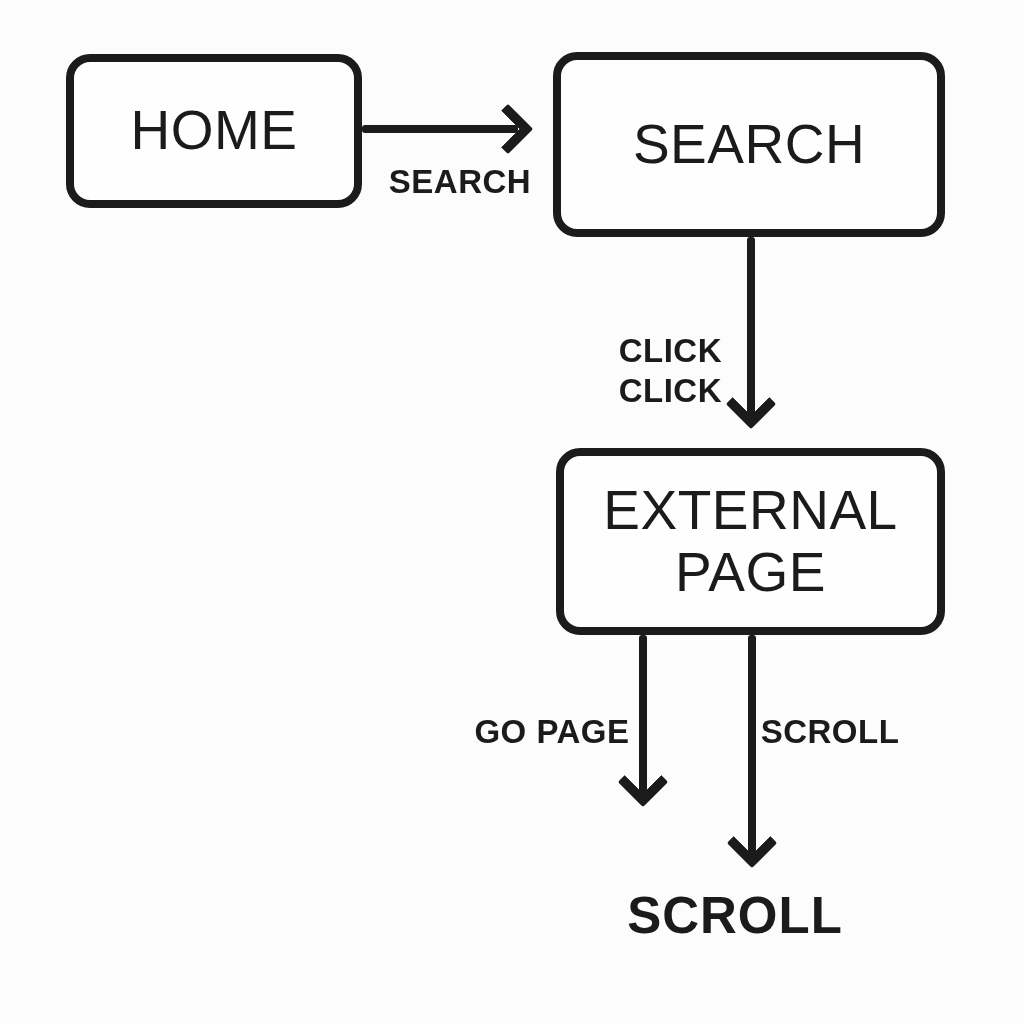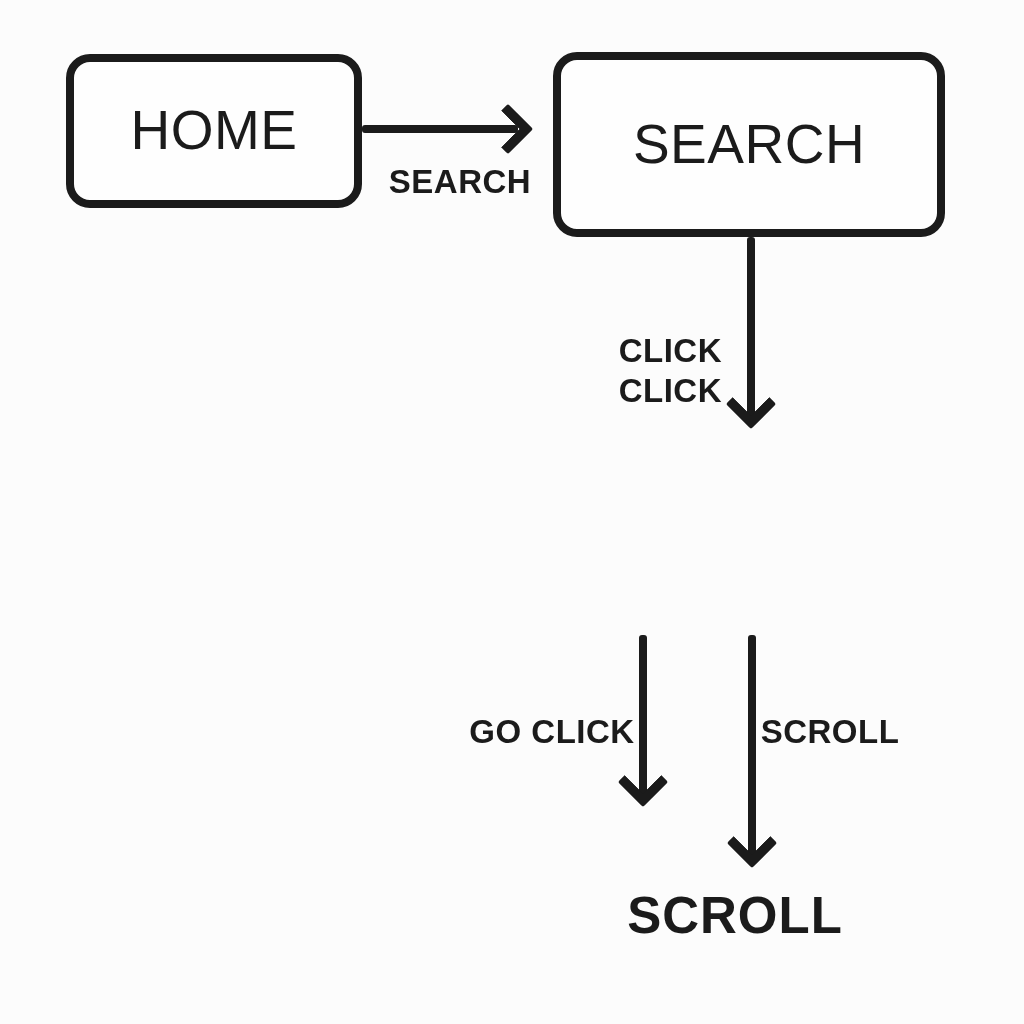--- a/index.html
+++ b/index.html
@@ -102,38 +102,42 @@
 <div class="canvas">
 
   <div class="node node-home">
     <span>HOME</span>
   </div>
 
   <div class="node node-search-results">
     <span>SEARCH</span>
   </div>
 
+  <div class="node node-external-page">
+    <span>EXTERNAL</span>
+    <span>PAGE</span>
+  </div>
 
   <div class="shaft shaft-search"></div>
   <div class="chev right chev-search"></div>
   <div class="edge-label label-search">
     <span class="lbl-line">SEARCH</span>
   </div>
 
   <div class="shaft shaft-click-result"></div>
   <div class="chev down chev-click-result"></div>
   <div class="edge-label label-click-result">
     <span class="lbl-line">CLICK</span>
     <span class="lbl-line">CLICK</span>
   </div>
 
   <div class="shaft shaft-go-back"></div>
   <div class="chev down chev-go-back"></div>
   <div class="edge-label label-go-back">
-    <span class="lbl-line">GO CLICK</span>
+    <span class="lbl-line">GO PAGE</span>
   </div>
 
   <div class="shaft shaft-scroll"></div>
   <div class="chev down chev-scroll"></div>
   <div class="edge-label label-scroll">
     <span class="lbl-line">SCROLL</span>
   </div>
 
   <div class="end-label">SCROLL</div>
 

